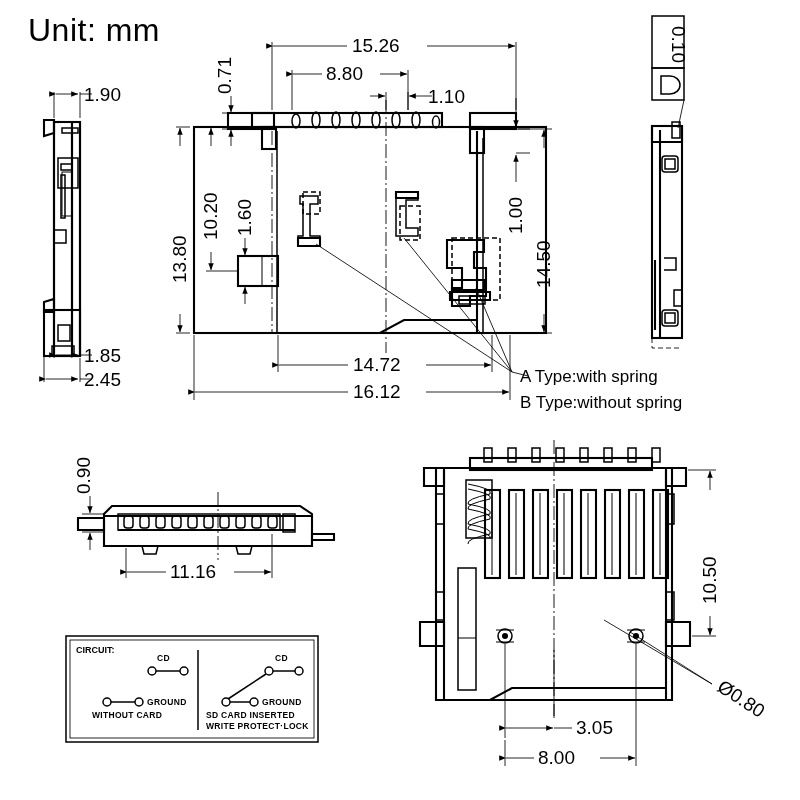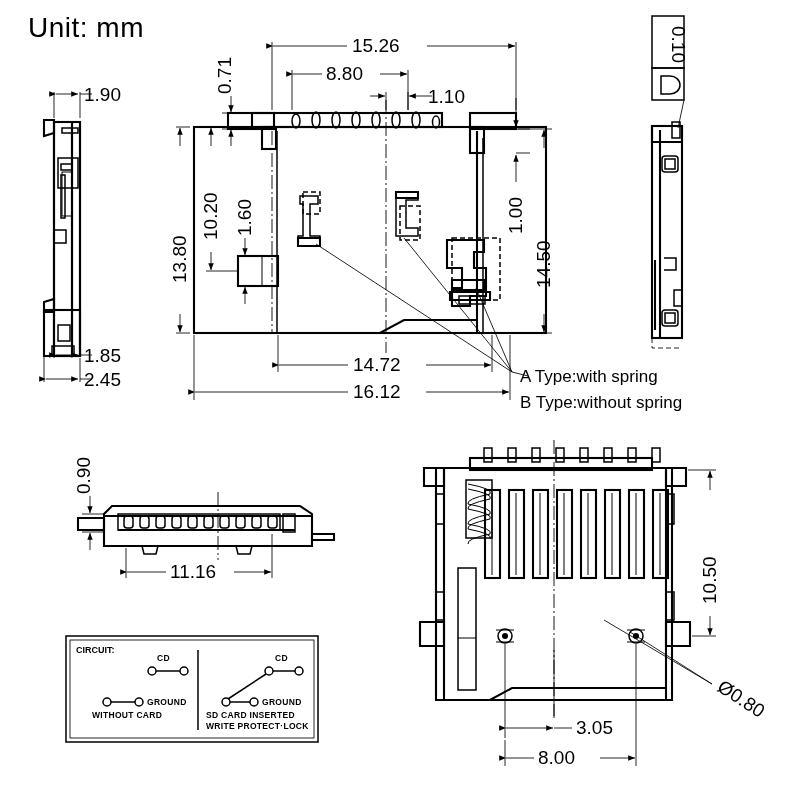--- a/index.html
+++ b/index.html
@@ -1,20 +1,20 @@
 <!DOCTYPE html>
 <html><head>
 <meta charset="utf-8">
 <title>SD Card Connector Drawing</title>
 <style>
   html,body{margin:0;padding:0;background:#ffffff;}
   body{width:800px;height:800px;overflow:hidden;
        font-family:"Liberation Sans","DejaVu Sans",sans-serif;color:#000;}
   #sheet{position:relative;width:800px;height:800px;background:#fff;}
-  #unit-title{position:absolute;left:28px;top:14px;font-size:28px;font-weight:400;
+  #unit-title{position:absolute;left:28px;top:14px;font-size:32px;font-weight:400;
               letter-spacing:.5px;line-height:1;white-space:nowrap;}
   svg{position:absolute;left:0;top:0;width:800px;height:800px;}
   text{font-family:"Liberation Sans","DejaVu Sans",sans-serif;fill:#000;}
   .dim{font-size:19px;}
   .note{font-size:17px;}
   .cir{font-size:8.5px;font-weight:bold;letter-spacing:.3px;}
   .cirhdr{font-size:9px;font-weight:bold;}
   .ln{stroke:#000;fill:none;}
   .thick{stroke-width:2.1;}
   .med{stroke-width:1.5;}

